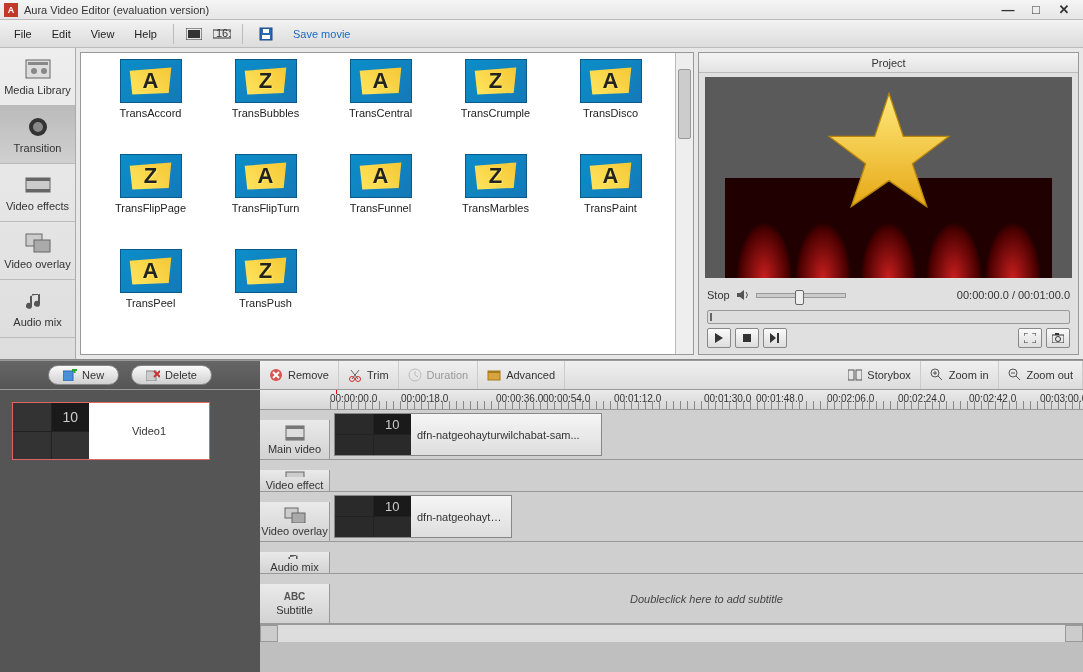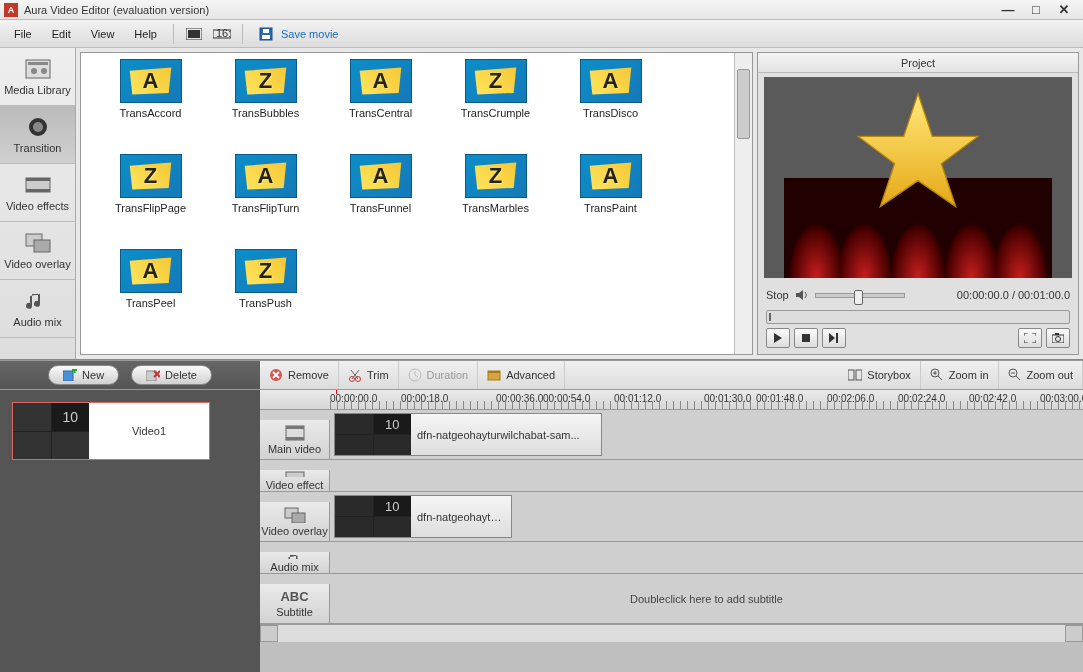--- a/index.html
+++ b/index.html
@@ -10,21 +10,21 @@
 .titlebar .app-icon { width: 14px; height: 14px; background: #c0392b; margin-right: 6px; display:flex; align-items:center; justify-content:center; color:#fff; font-size:9px; font-weight:bold;}
 .titlebar-text { flex: 1; color: #333; }
 .titlebar-buttons { display: flex; gap: 14px; margin-right:8px; }
 .titlebar-btn { width: 14px; height: 14px; display: flex; align-items: center; justify-content: center; cursor: pointer; font-weight: bold; color:#333; font-size:13px;}
 
 
 .menubar { height: 28px; background: linear-gradient(#f2f2f2,#dcdcdc); display: flex; align-items: center; padding: 0 4px; border-bottom: 1px solid #bbb; }
 .menu-item { padding: 4px 10px; cursor: pointer; color: #222; }
 .menu-sep { width: 1px; height: 20px; background: #bbb; margin: 0 6px; }
 .menu-icon-btn { width: 22px; height: 22px; margin: 0 3px; display:flex; align-items:center; justify-content:center; cursor:pointer; border:1px solid transparent; border-radius:2px;}
-.save-link { color: #1a6bc4; margin-left: 10px; cursor: pointer; display:flex; align-items:center; gap:8px;}
+.save-link { color: #1a6bc4; margin-left: 10px; cursor: pointer; display:flex; align-items:center; gap:20px;}
 
 
 .upper { flex: 1; display: flex; border-bottom: 1px solid #888; background:#e8e8e8; min-height:0;}
 
 
 .sidebar { width: 76px; background: linear-gradient(#eee,#ddd); border-right: 1px solid #aaa; display: flex; flex-direction: column; }
 .sidebar-tab { height: 58px; display: flex; flex-direction: column; align-items: center; justify-content: center; gap: 4px; cursor: pointer; border-bottom: 1px solid #bbb; color: #333; }
 .sidebar-tab.active { background: linear-gradient(#bbb,#d0d0d0); }
 .sidebar-icon { width: 28px; height: 22px; }
 
@@ -33,21 +33,21 @@
 .gallery { flex: 1; overflow: hidden; padding: 6px 4px 0 12px; display: flex; flex-wrap: wrap; gap: 0; align-content: flex-start;}
 .gallery-item { width: 115px; height: 95px; display: flex; flex-direction: column; align-items: center; gap: 4px; }
 .trans-thumb { width: 62px; height: 44px; background: linear-gradient(135deg,#0b8ec9 0%,#1579b8 100%); display: flex; align-items: center; justify-content: center; position: relative; border:1px solid #0a5a8a;}
 .trans-thumb::before{content:""; position:absolute; inset:4px; background:linear-gradient(45deg,#ffe863 0%,#f4c430 100%); clip-path:polygon(10% 20%,90% 10%,85% 85%,15% 90%);}
 .trans-letter { position:relative; font-size: 22px; font-weight: bold; color: #0b5a8a; text-shadow:1px 1px 0 #ffe863; z-index:1;}
 .gallery-item span { color: #222; }
 .gallery-scroll { width: 18px; background: #eee; border-left: 1px solid #bbb; position:relative;}
 .gallery-scroll .thumb{position:absolute; left:2px; right:2px; top:16px; height:70px; background:#ccc; border:1px solid #999; border-radius:2px;}
 
 
-.preview { width: 322px; background: #e0e0e0; display: flex; flex-direction: column; border: 1px solid #999; margin: 4px 4px 4px 0;}
+.preview { width: 381px; background: #e0e0e0; display: flex; flex-direction: column; border: 1px solid #999; margin: 4px 4px 4px 0;}
 .preview-title { height: 20px; text-align: center; background: linear-gradient(#f4f4f4,#e3e3e3); line-height: 20px; border-bottom: 1px solid #bbb; color:#333;}
 .preview-canvas { flex: 1; background: #5a5a5a; margin: 4px 6px; position: relative; overflow:hidden;}
 .star { position: absolute; left: 50%; top: 10px; transform: translateX(-50%); width: 150px; height: 130px; }
 .star svg { width: 100%; height: 100%; }
 .fire { position: absolute; left: 20px; right: 20px; bottom: 0; height: 100px; background: #000; }
 .fire::before{content:""; position:absolute; inset:0; background:
   radial-gradient(ellipse 40px 80px at 12% 100%, #c81e1e 0%, #4a0000 60%, transparent 70%),
   radial-gradient(ellipse 40px 80px at 30% 100%, #c81e1e 0%, #4a0000 60%, transparent 70%),
   radial-gradient(ellipse 40px 80px at 50% 100%, #c81e1e 0%, #4a0000 60%, transparent 70%),
   radial-gradient(ellipse 40px 80px at 70% 100%, #c81e1e 0%, #4a0000 60%, transparent 70%),
@@ -90,21 +90,21 @@
 .track { display: flex; border-bottom: 1px solid #999; background:#cfcfcf;}
 .track-head { width: 70px; background: linear-gradient(#eaeaea,#d2d2d2); border-right: 1px solid #999; display: flex; flex-direction: column; align-items: center; justify-content: center; gap: 2px; font-size: 10px; color:#333;margin-top:10px;}
 .track-body { flex: 1; position: relative; }
 .track.tall { height: 50px; }
 .track.short { height: 32px; }
 .clip-block { position: absolute; top: 3px; bottom: 3px; background: linear-gradient(#f5f5f5,#dedede); border: 1px solid #888; display: flex; align-items: center; }
 .clip-block .mini{width:76px;height:100%;background:#222;display:grid;grid-template:1fr 1fr/1fr 1fr;gap:1px;}
 .clip-block .mini div{background:#2a2a2a;}
 .clip-block .mini div:nth-child(2){background:#1a1a1a;display:flex;align-items:center;justify-content:center;color:#ccc;font-size:13px;}
 .clip-block span{flex:1;padding:0 6px;color:#333;white-space:nowrap;overflow:hidden;text-overflow:ellipsis;}
-.subtitle-hint { position:absolute; inset:0; display:flex; align-items:center; justify-content:center; color:#444;}
+.subtitle-hint { position:absolute; inset:0; display:flex; align-items:center; justify-content:center; color:#444;font-style:italic;}
 .hscroll{height:18px;background:#ddd;border-top:1px solid #999;display:flex;}
 .hscroll .arrow{width:18px;background:#ccc;border:1px solid #999;}
 .track-icon{width:22px;height:16px;}
 .playhead{position:absolute;left:76px;top:0;width:1px;height:4px;background:red;}
 </style>
 </head>
 <body>
 
 <div class="titlebar">
   <div class="app-icon">A</div>
@@ -482,21 +482,21 @@
         <div class="track-head">
           <svg class="track-icon">
               <path d="M6 3 v9 a2 2 0 1 1 -1.5 -2 V5 l9 -1.5 v8 a2 2 0 1 1 -1.5 -2 V3 z" fill="#555"></path>
             </svg>
           <span>Audio mix</span>
         </div>
         <div class="track-body"></div>
       </div>
       <div class="track tall">
         <div class="track-head">
-          <span style="font-size:13px;font-weight:bold;color:#555">ABC</span>
+          <span style="font-size:10px;font-weight:bold;color:#555">ABC</span>
           <span>Subtitle</span>
         </div>
         <div class="track-body">
           <div class="subtitle-hint">Doubleclick here to add subtitle</div>
         </div>
       </div>
       <div class="hscroll">
         <div class="arrow"></div>
         <div style="flex:1"></div>
         <div class="arrow"></div>

